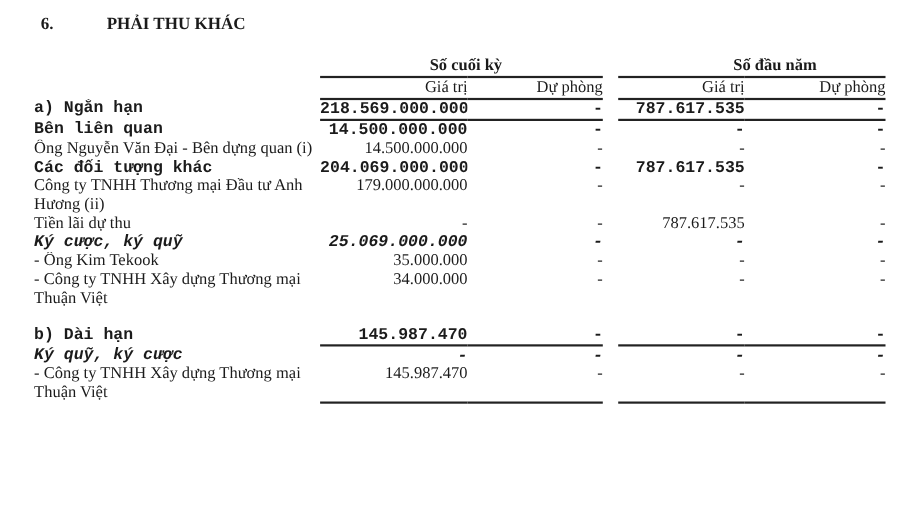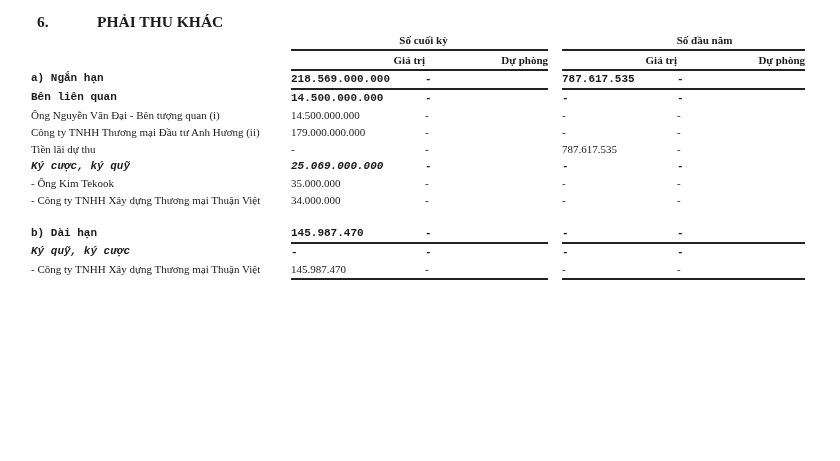--- a/index.html
+++ b/index.html
@@ -12,47 +12,48 @@
   }
   .page { position: relative; width: 840px; height: 436px; overflow: hidden; }
 
   .title-row { padding: 13px 0 0 37px; font-size: 15.5px; font-weight: bold; }
   .title-num { display: inline-block; width: 60px; }
 
   table.note-table {
     border-collapse: collapse;
     table-layout: fixed;
     width: 805px;
-    font-size: 11px;
+    margin-top: 20px;
+    font-size: 15px;
     padding-left: 12px;
   }
   col.c-label { width: 291px; }
   col.c-gt1   { width: 134px; }
   col.c-dp1   { width: 123px; }
   col.c-gap   { width: 14px;  }
   col.c-gt2   { width: 115px; }
   col.c-dp2   { width: 128px; }
 
   td, th {
     padding: 0;
     vertical-align: top;
     line-height: 17px;
     font-weight: normal;
     overflow: hidden;
   }
   thead td, thead th { line-height: 18px; }
 
   .label { text-align: left; padding-left: 31px; }
-  .num   { text-align: left; }
+  .num   { text-align: right; }
   .gapc  { }
 
   .grp   { text-align: center; font-weight: bold; }
   .grp1  { padding-left: 8px; }
   .grp2  { padding-left: 42px; }
-  .subh  { text-align: right; font-weight: bold; }
+  .subh  { text-align: right; font-weight: normal; }
   .unit  { text-align: right; font-weight: normal; }
 
   .bline   { border-bottom: 2px solid #222222; }
   .bdouble { border-bottom: 6px double #222222; }
 
   .b { font-weight: bold; font-family: Liberation Mono, monospace; }
   .i { font-style: italic; }
 
   tr.spacer-row td { height: 16px; }
 </style>
@@ -101,26 +102,34 @@
         </tr>
         <tr>
           <td class="label b">Bên liên quan</td>
           <td class="num b">14.500.000.000</td>
           <td class="num b">-</td>
           <td class="gapc"></td>
           <td class="num b">-</td>
           <td class="num b">-</td>
         </tr>
         <tr>
-          <td class="label">Ông Nguyễn Văn Đại - Bên tượng quan (i)</td>
+          <td class="label">Ông Nguyễn Văn Đại - Bên dựng quan (i)</td>
           <td class="num">14.500.000.000</td>
           <td class="num">-</td>
           <td class="gapc"></td>
           <td class="num">-</td>
           <td class="num">-</td>
+        </tr>
+        <tr>
+          <td class="label b">Các đối tượng khác</td>
+          <td class="num b">204.069.000.000</td>
+          <td class="num b">-</td>
+          <td class="gapc"></td>
+          <td class="num b">787.617.535</td>
+          <td class="num b">-</td>
         </tr>
         <tr>
           <td class="label">Công ty TNHH Thương mại Đầu tư Anh Hương (ii)</td>
           <td class="num">179.000.000.000</td>
           <td class="num">-</td>
           <td class="gapc"></td>
           <td class="num">-</td>
           <td class="num">-</td>
         </tr>
         <tr>

